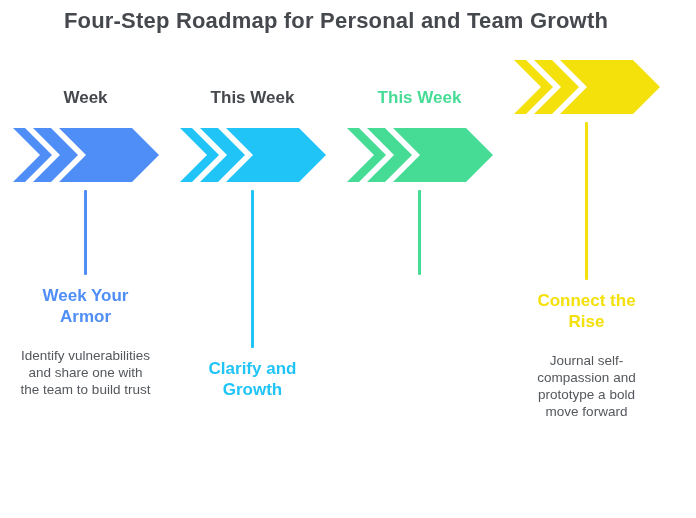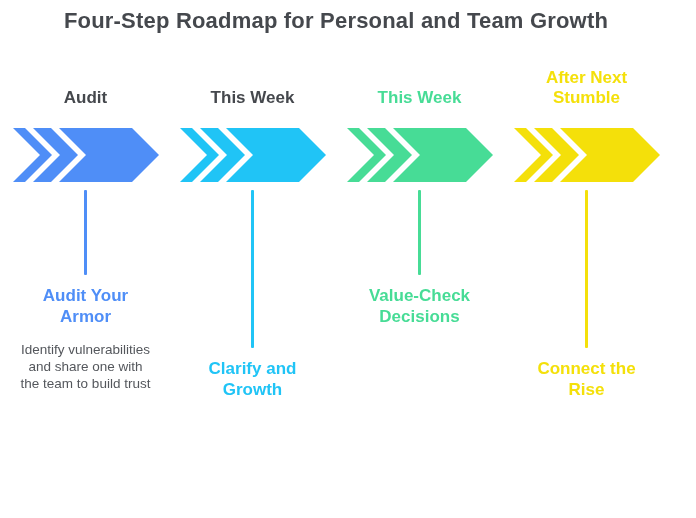--- a/index.html
+++ b/index.html
@@ -28,44 +28,44 @@
   }
   .chevrons{display:block;}
   .line{width:3px;border-radius:1px;margin-top:8px;}
   .step.short .line{height:85px;}
   .step.long  .line{height:158px;}
   .heading{
     margin-top:10px;max-width:132px;
     font-size:17px;font-weight:700;line-height:21px;
   }
   .desc{
-    margin-top:14px;max-width:130px;
+    margin-top:20px;max-width:130px;
     font-size:13.5px;font-weight:400;line-height:17px;color:#54575C;
   }
 </style>
 </head>
 <body>
 
 <div class="canvas">
 
   <h1 class="main-title">Four-Step Roadmap for Personal and Team Growth</h1>
 
   <div class="steps">
 
     <div class="step short">
-      <div class="when" style="color: rgb(69, 72, 77);">Audit</div>
+      <div class="when" style="color: rgb(69, 72, 77);">Week</div>
       <svg class="chevrons" width="148" height="54" viewBox="0 0 146 54">
         <g style="fill: rgb(79, 142, 247);">
           <path d="M0,0 L12,0 L39,27 L12,54 L0,54 L27,27 Z"></path>
           <path d="M20,0 L38,0 L65,27 L38,54 L20,54 L47,27 Z"></path>
           <path d="M46,0 L119,0 L146,27 L119,54 L46,54 L73,27 Z"></path>
         </g>
       </svg>
       <div class="line" style="background: rgb(79, 142, 247);"></div>
-      <div class="heading" style="color: rgb(79, 142, 247);">Audit Your Armor</div>
+      <div class="heading" style="color: rgb(79, 142, 247);">Week Your Armor</div>
       <div class="desc">Identify vulnerabilities and share one with the team to build trust</div>
     </div>
 
     <div class="step long">
       <div class="when" style="color: rgb(69, 72, 77);">This Week</div>
       <svg class="chevrons" width="148" height="54" viewBox="0 0 146 54">
         <g style="fill: rgb(32, 196, 246);">
           <path d="M0,0 L12,0 L39,27 L12,54 L0,54 L27,27 Z"></path>
           <path d="M20,0 L38,0 L65,27 L38,54 L20,54 L47,27 Z"></path>
           <path d="M46,0 L119,0 L146,27 L119,54 L46,54 L73,27 Z"></path>
@@ -78,30 +78,29 @@
     <div class="step short">
       <div class="when" style="color: rgb(71, 220, 150);">This Week</div>
       <svg class="chevrons" width="148" height="54" viewBox="0 0 146 54">
         <g style="fill: rgb(71, 220, 150);">
           <path d="M0,0 L12,0 L39,27 L12,54 L0,54 L27,27 Z"></path>
           <path d="M20,0 L38,0 L65,27 L38,54 L20,54 L47,27 Z"></path>
           <path d="M46,0 L119,0 L146,27 L119,54 L46,54 L73,27 Z"></path>
         </g>
       </svg>
       <div class="line" style="background: rgb(71, 220, 150);"></div>
-      <div class="heading" style="color: rgb(71, 220, 150);">Value-Check Decisions</div>
     </div>
 
     <div class="step long">
-      <div class="when" style="color: rgb(244, 224, 10);">After Next Stumble</div>
       <svg class="chevrons" width="148" height="54" viewBox="0 0 146 54">
         <g style="fill: rgb(244, 224, 10);">
           <path d="M0,0 L12,0 L39,27 L12,54 L0,54 L27,27 Z"></path>
           <path d="M20,0 L38,0 L65,27 L38,54 L20,54 L47,27 Z"></path>
           <path d="M46,0 L119,0 L146,27 L119,54 L46,54 L73,27 Z"></path>
         </g>
       </svg>
       <div class="line" style="background: rgb(244, 224, 10);"></div>
       <div class="heading" style="color: rgb(244, 224, 10);">Connect the Rise</div>
+      <div class="desc">Journal self-compassion and prototype a bold move forward</div>
     </div>
 
   </div>
 </div>
 
 </body></html>

